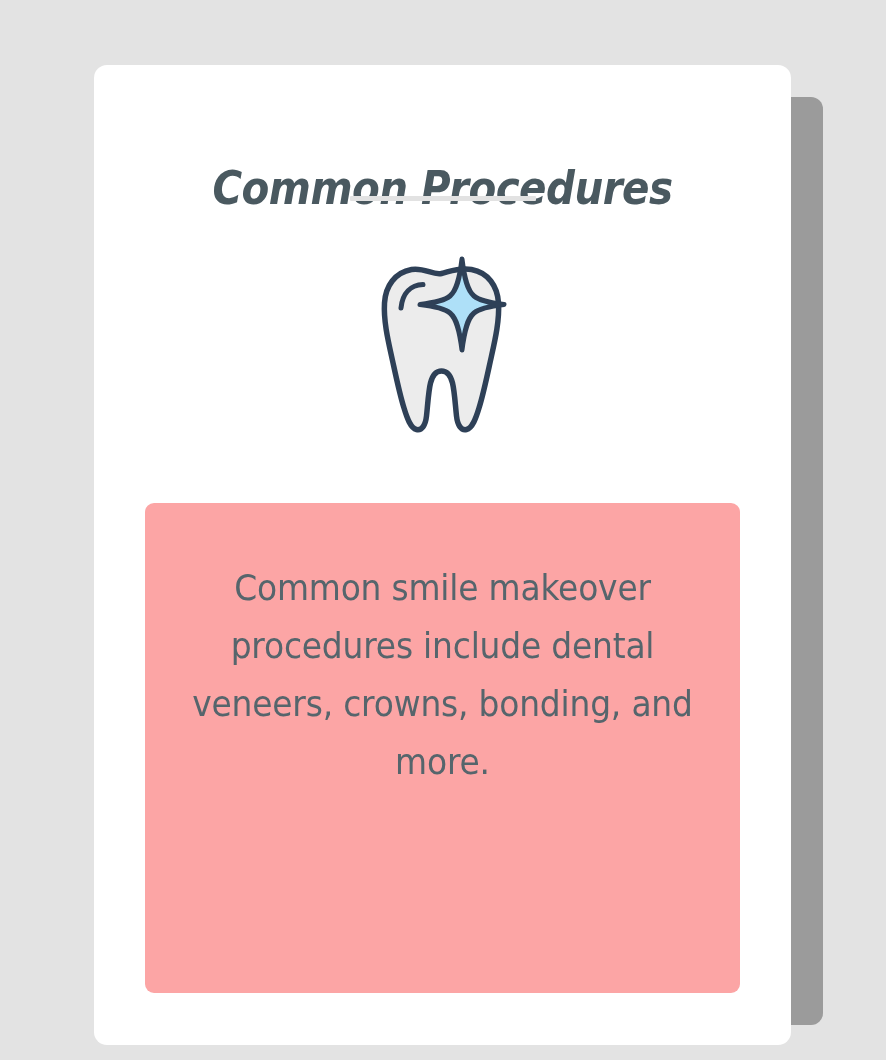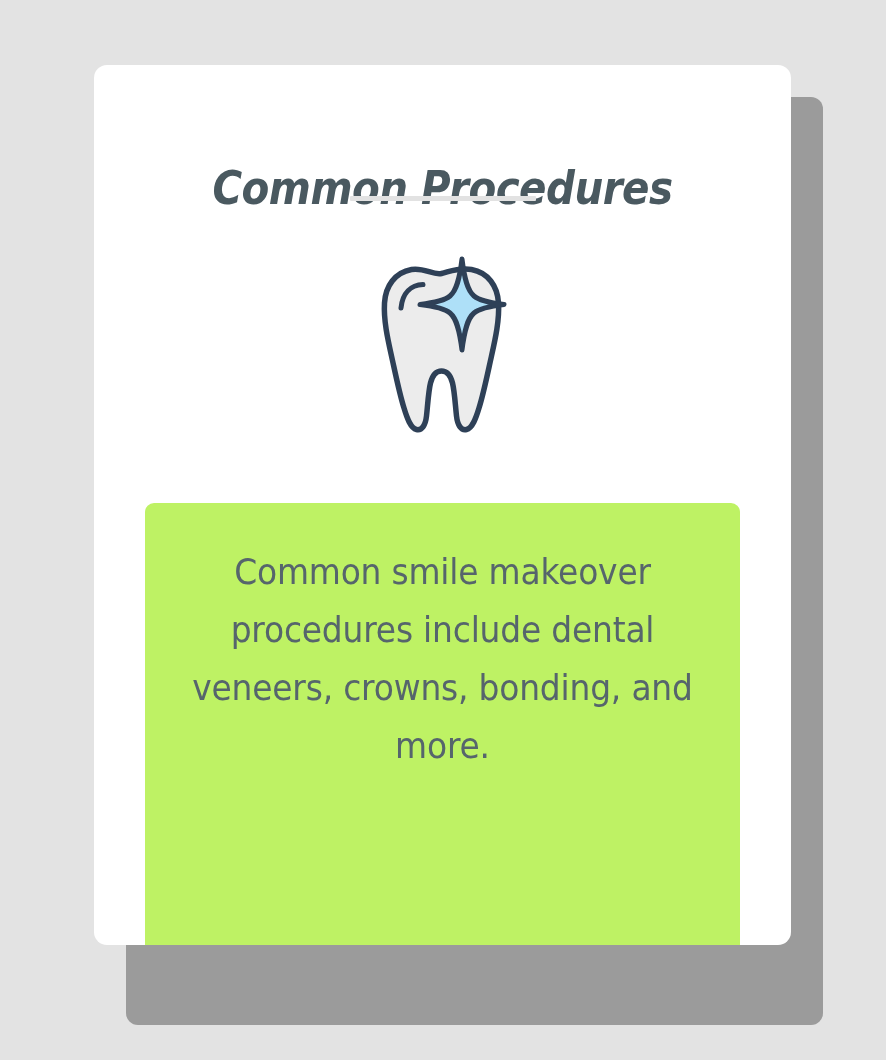--- a/index.html
+++ b/index.html
@@ -35,21 +35,21 @@
     border-radius: 12px;
     z-index: 1;
   }
 
   
   .card {
     position: absolute;
     left: 94px;
     top: 65px;
     width: 697px;
-    height: 880px;
+    height: 980px;
     background: #ffffff;
     border-radius: 13px;
     z-index: 2;
     overflow: hidden;
     box-sizing: border-box;
   }
 
   
   .card-title {
     position: absolute;
@@ -99,24 +99,24 @@
     height: 190px;
   }
 
   
   .text-panel {
     position: absolute;
     left: 51px;
     top: 438px;
     width: 595px;
     height: 490px;
-    background: #bef264;
+    background: #fca5a5;
     border-radius: 9px;
     box-sizing: border-box;
-    padding: 40px 30px 0 30px;
+    padding: 56px 30px 0 30px;
   }
   .panel-text {
     font-family: "DejaVu Sans", sans-serif;
     font-size: 35px;
     line-height: 58px;
     color: #56656c;
     text-align: center;
     letter-spacing: -0.2px;
     transform: scaleX(0.94);
     transform-origin: center top;

